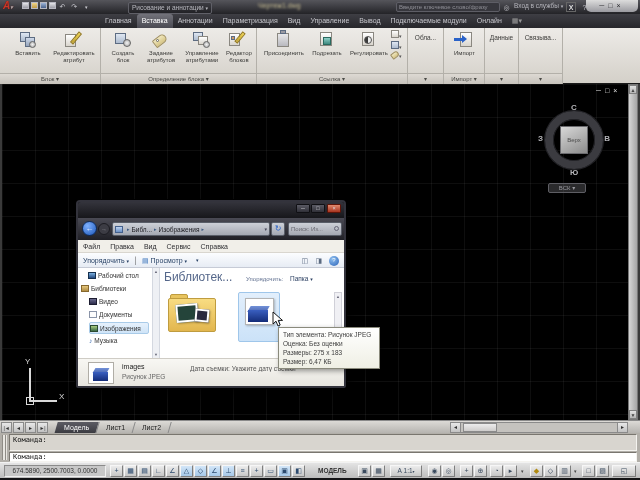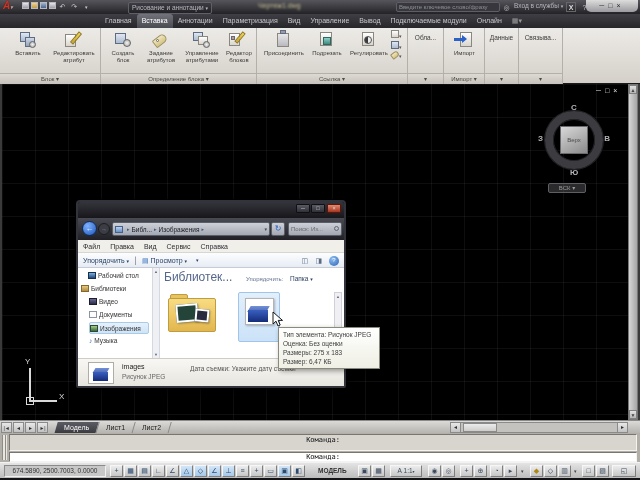--- a/index.html
+++ b/index.html
@@ -1,19 +1,19 @@
 <!DOCTYPE html>
 <html><head>
 <meta charset="utf-8">
 <style>
 *{margin:0;padding:0;box-sizing:border-box;}
 body{background:#666;font-family:"Liberation Sans",sans-serif;}
 #app{position:relative;width:640px;height:480px;overflow:hidden;background:#3a3a3a;font-size:7px;color:#222;}
 .a{position:absolute;}
-.ds{font-family:"DejaVu Sans Mono","Liberation Mono",monospace;text-align:center;}
+.ds{font-family:"DejaVu Sans Mono","Liberation Mono",monospace;}
 
 #titlebar{left:0;top:0;width:640px;height:14px;background:linear-gradient(#55555b,#232327);}
 .qat{display:inline-block;width:9px;height:9px;margin:2px 1px 0 0;color:#c9c9cf;font-size:7px;line-height:9px;text-align:center;}
 .qsh{width:7px;height:7px;border:1px solid #b9b9c2;background:linear-gradient(#e6e6ea,#9b9ba4);display:inline-block;margin-top:2px;}
 .wsdrop{background:linear-gradient(#3c3c42,#222226);border:1px solid #606068;color:#b9b9c0;font-size:6.5px;line-height:9px;padding:0 3px;border-radius:2px;}
 .tbtxt{color:#b5b5bc;font-size:6.5px;line-height:12px;}
 #wincontrols{right:2px;top:0;width:52px;height:12px;background:linear-gradient(#dcdcdc,#9a9aa0);border-radius:0 0 5px 5px;text-align:center;color:#2a2a2e;font-size:7px;line-height:11px;letter-spacing:4px;}
 
 #ribbontabs{left:0;top:14px;width:640px;height:14px;background:linear-gradient(#3e3e44,#27272b);white-space:nowrap;}
 .rtab{display:inline-block;padding:0 5px;font-size:7px;line-height:14px;color:#c6c6cc;}

